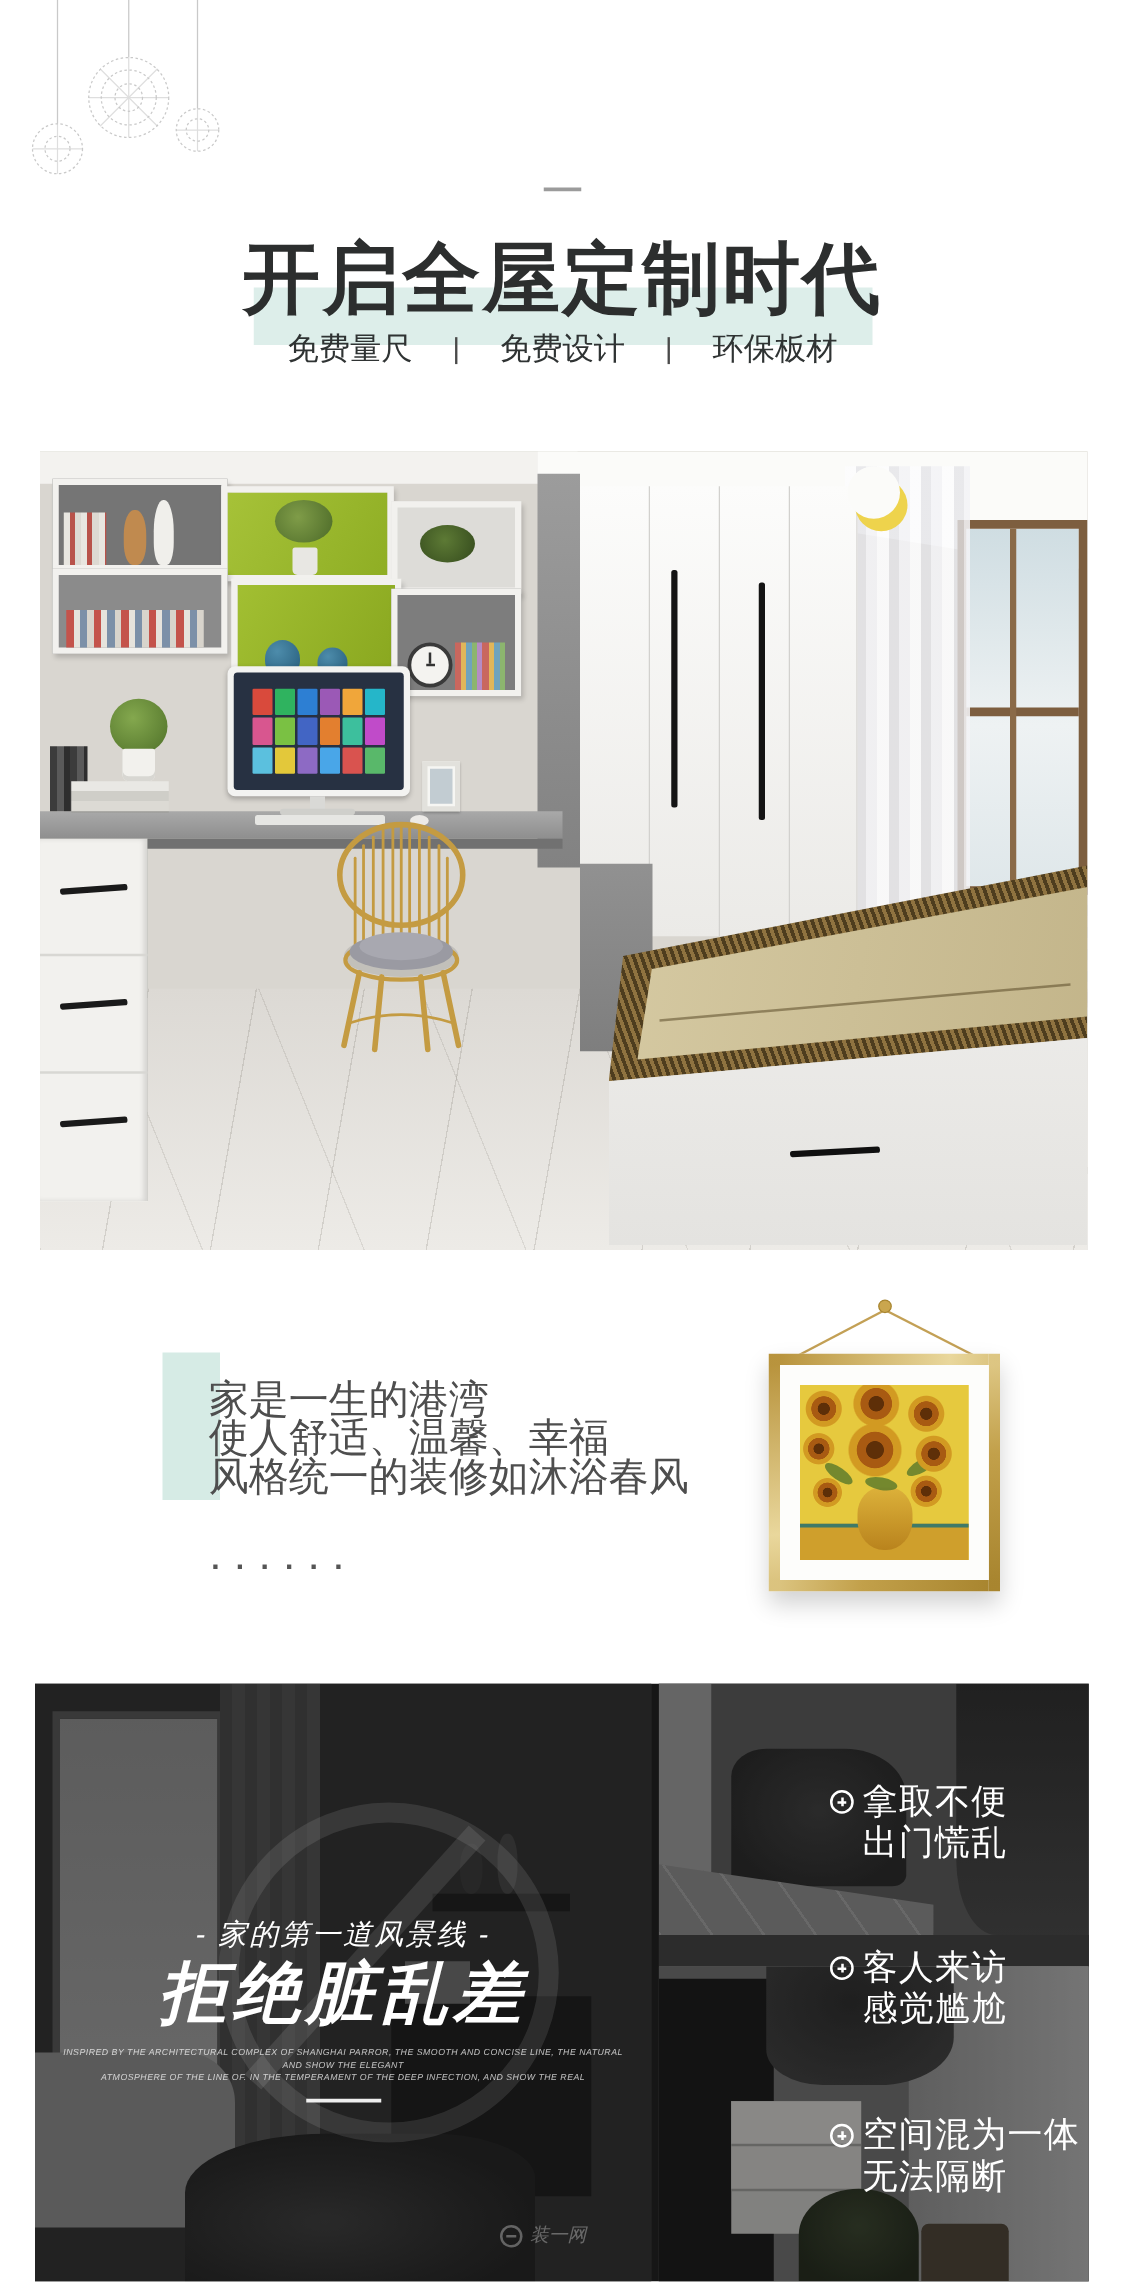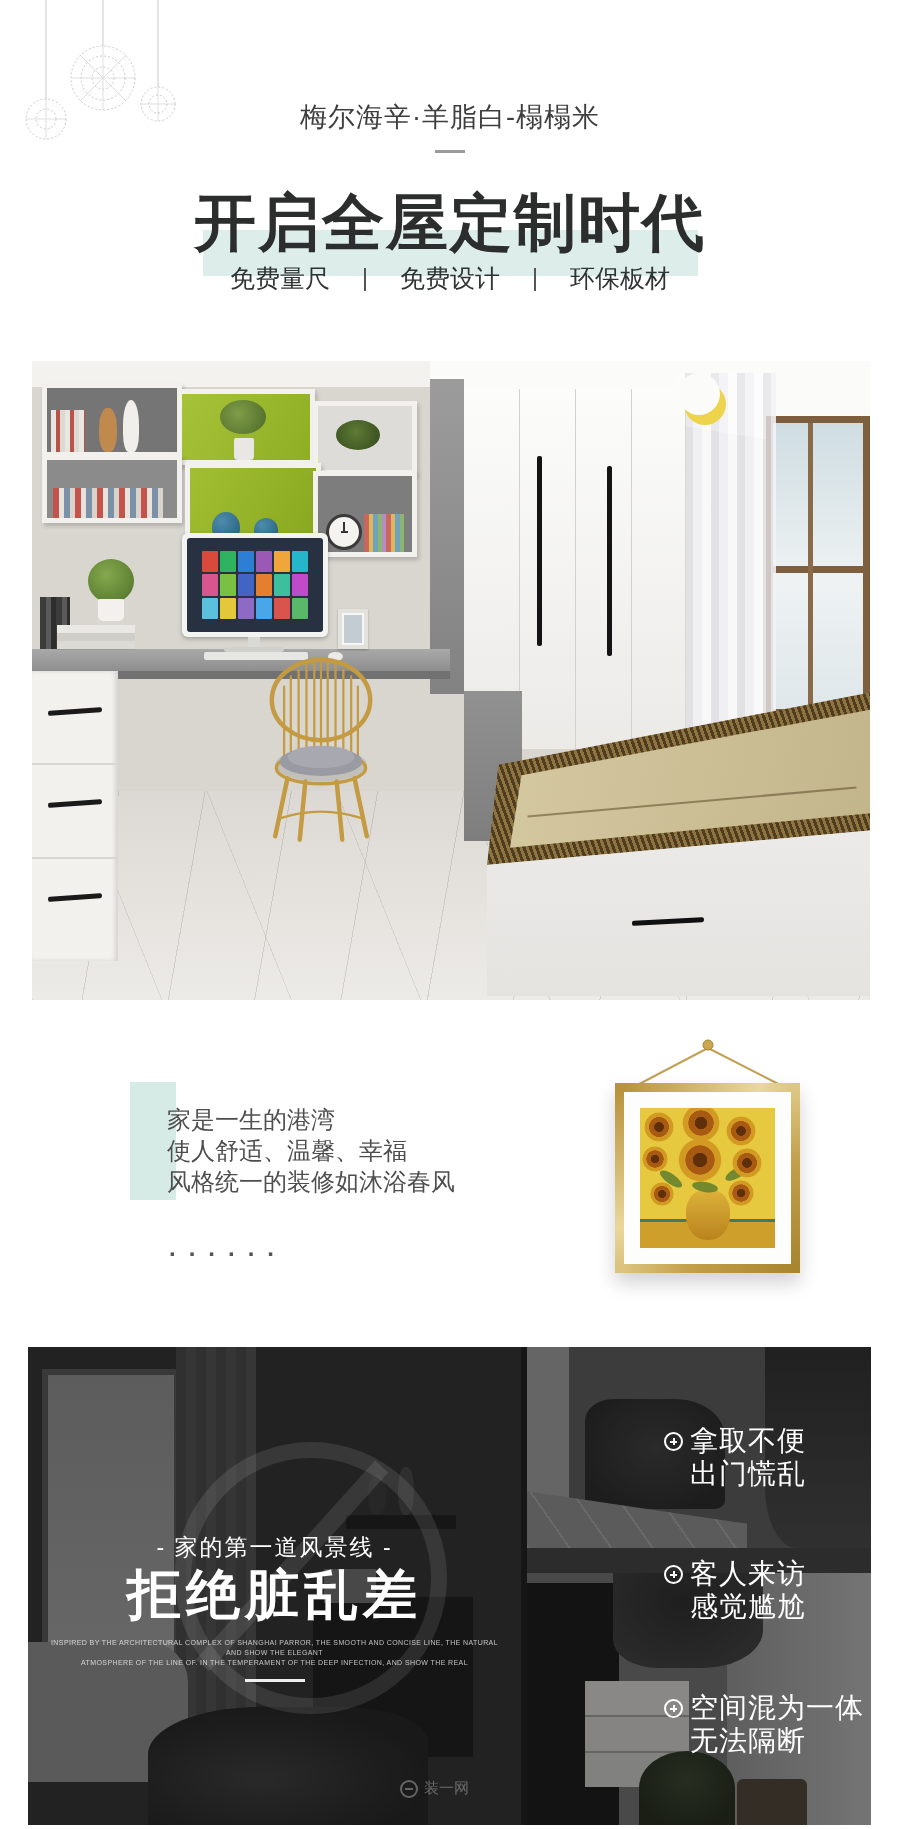--- a/index.html
+++ b/index.html
@@ -30,38 +30,38 @@
   .tiles i:nth-child(5){background:#f0a63a}.tiles i:nth-child(6){background:#25b6c9}
   .tiles i:nth-child(7){background:#d8568f}.tiles i:nth-child(8){background:#7ac143}
   .tiles i:nth-child(9){background:#4265c4}.tiles i:nth-child(10){background:#e37f2f}
   .tiles i:nth-child(11){background:#3dbf9d}.tiles i:nth-child(12){background:#c04bc9}
   .tiles i:nth-child(13){background:#5bc0de}.tiles i:nth-child(14){background:#e3c83a}
   .tiles i:nth-child(15){background:#8d6ac4}.tiles i:nth-child(16){background:#49a6e8}
   .tiles i:nth-child(17){background:#d9534f}.tiles i:nth-child(18){background:#59b86a}
 
   
   .quote-accent{position:absolute;left:130px;top:1082px;width:46px;height:118px;background:#d6ebe5;}
-  .quote-lines{position:absolute;left:167px;top:1104px;font-size:24px;line-height:31px;color:#4e4e4e;}
+  .quote-lines{position:absolute;left:167px;top:1104px;font-size:32px;line-height:31px;color:#4e4e4e;}
   .quote-dots{position:absolute;left:169px;top:1234px;font-size:24px;font-weight:bold;
               letter-spacing:13px;color:#555;}
 
   
   .frame{position:absolute;left:615px;top:1083px;width:185px;height:190px;box-sizing:border-box;
          border:9px solid #c9a64b;background:#ffffff;
          border-image:linear-gradient(135deg,#b8933c,#e9d79c 40%,#c2a04a 70%,#a8852f) 1;
          box-shadow:0 10px 18px rgba(0,0,0,.18);}
   .mat{position:absolute;inset:0;border:16px solid #fdfdfb;box-sizing:border-box;}
   .vg-canvas{position:absolute;inset:16px;background:#e6c93e;overflow:hidden;}
   .flower{position:absolute;border-radius:50%;
           background:radial-gradient(circle,#5e2f08 0 22%,#a85a12 24% 46%,#d29a22 48% 66%,rgba(210,160,30,0) 70%);}
   .leaf{position:absolute;width:26px;height:10px;border-radius:50%;background:#5f7d2c;opacity:.85;}
 
   
   .dark{position:absolute;left:28px;top:1347px;width:843px;height:478px;background:#161616;}
-  .dk-left{position:absolute;left:0;top:0;width:493px;height:478px;overflow:hidden;background:#3f3f3f;}
+  .dk-left{position:absolute;left:0;top:0;width:493px;height:478px;overflow:hidden;background:#3f3f3f;font-style:italic;}
   .dk-right{position:absolute;left:499px;top:0;width:344px;height:478px;overflow:hidden;background:#2c2c2c;}
   .shade{position:absolute;inset:0;background:rgba(8,8,8,.52);}
   .shade-light{position:absolute;inset:0;background:rgba(8,8,8,.36);}
   .no-circle{position:absolute;left:147px;top:95px;width:240px;height:240px;border-radius:50%;
              border:16px solid rgba(255,255,255,.10);}
   .no-slash{position:absolute;left:255px;top:85px;width:18px;height:268px;
             background:rgba(255,255,255,.10);transform:rotate(42deg);}
   .tagline{position:absolute;left:0;top:185px;width:493px;text-align:center;color:#fff;
            font-size:23px;letter-spacing:2px;}
   .headline{position:absolute;left:0;top:212px;width:493px;text-align:center;color:#fff;
@@ -105,21 +105,20 @@
         <line x1="74" y1="55" x2="120" y2="101"></line>
           <line x1="120" y1="55" x2="74" y2="101"></line>
         <line x1="135" y1="104" x2="169" y2="104"></line>
           <line x1="152" y1="87" x2="152" y2="121"></line>
         <line x1="20" y1="119" x2="60" y2="119"></line>
           <line x1="40" y1="99" x2="40" y2="139"></line>
       </g>
     </g>
   </svg>
 
-  <div class="hdr-line" style="top:99px">梅尔海辛·羊脂白-榻榻米</div>
   <div class="hdr-divider"></div>
   <div class="mint-band"></div>
   <div class="big-title">开启全屋定制时代</div>
   <div class="features">
     <span>免费量尺</span>
     <span class="sep">|</span>
     <span>免费设计</span>
     <span class="sep">|</span>
     <span>环保板材</span>
   </div>

